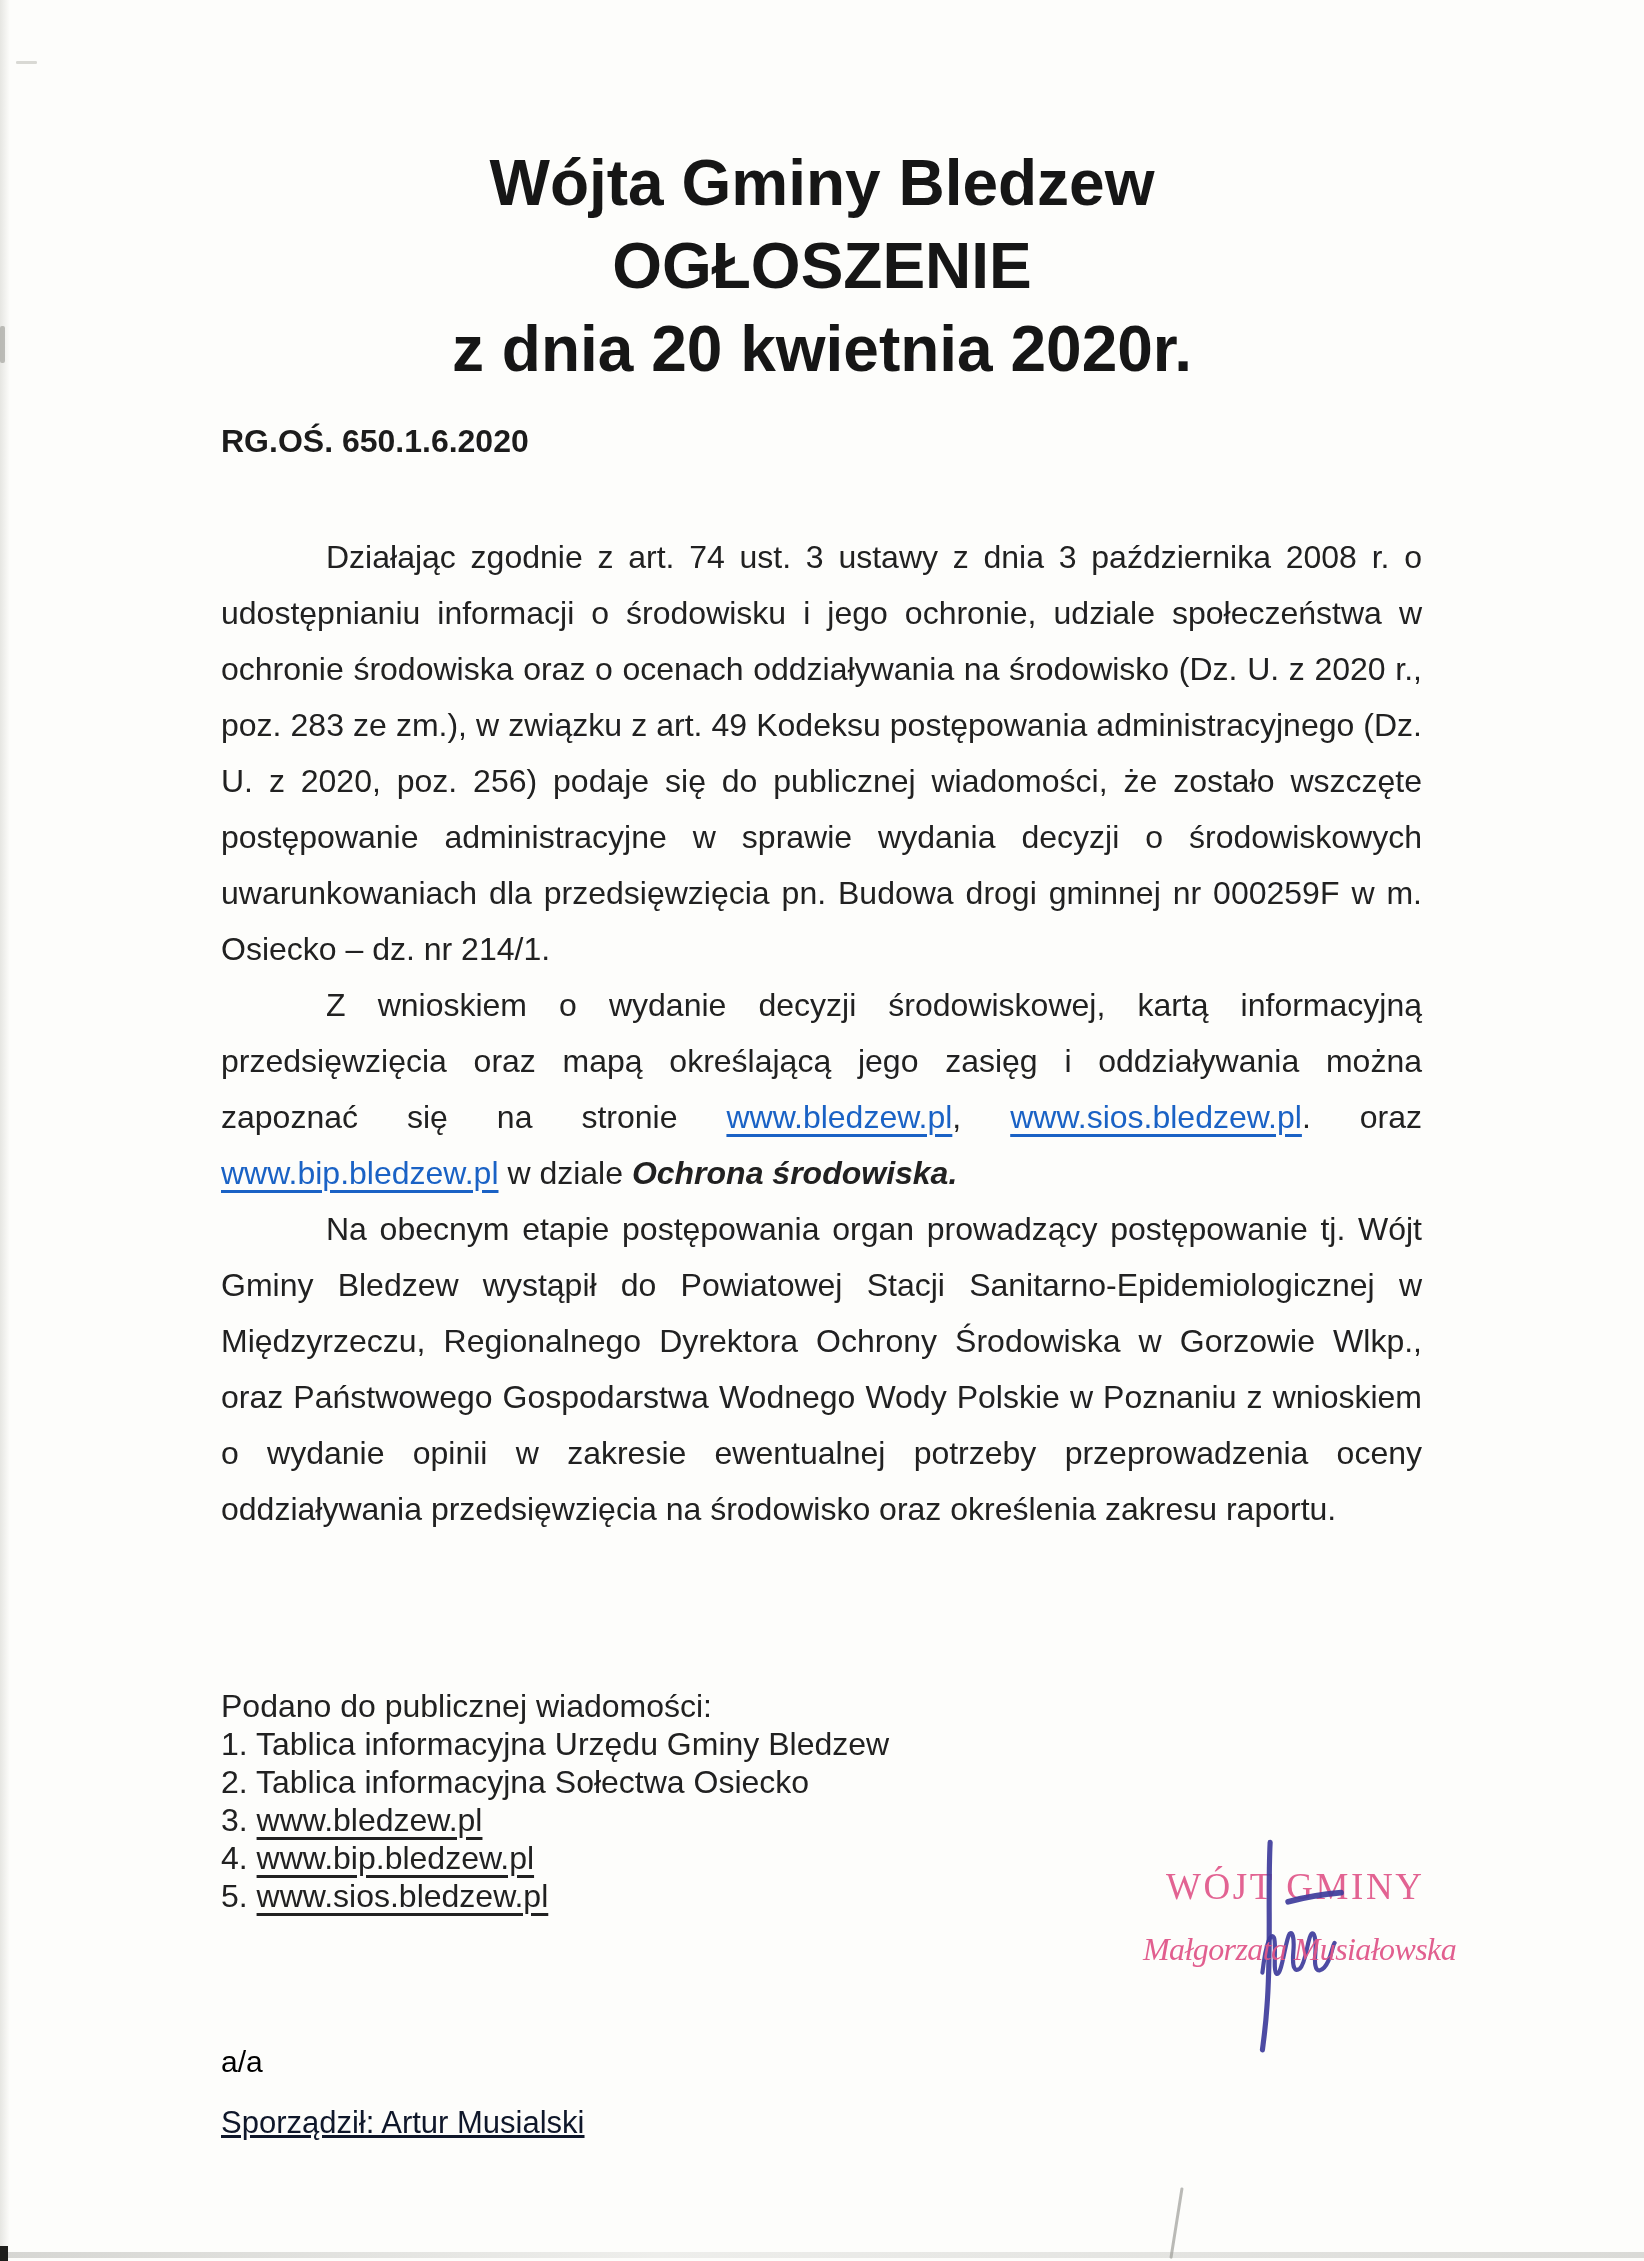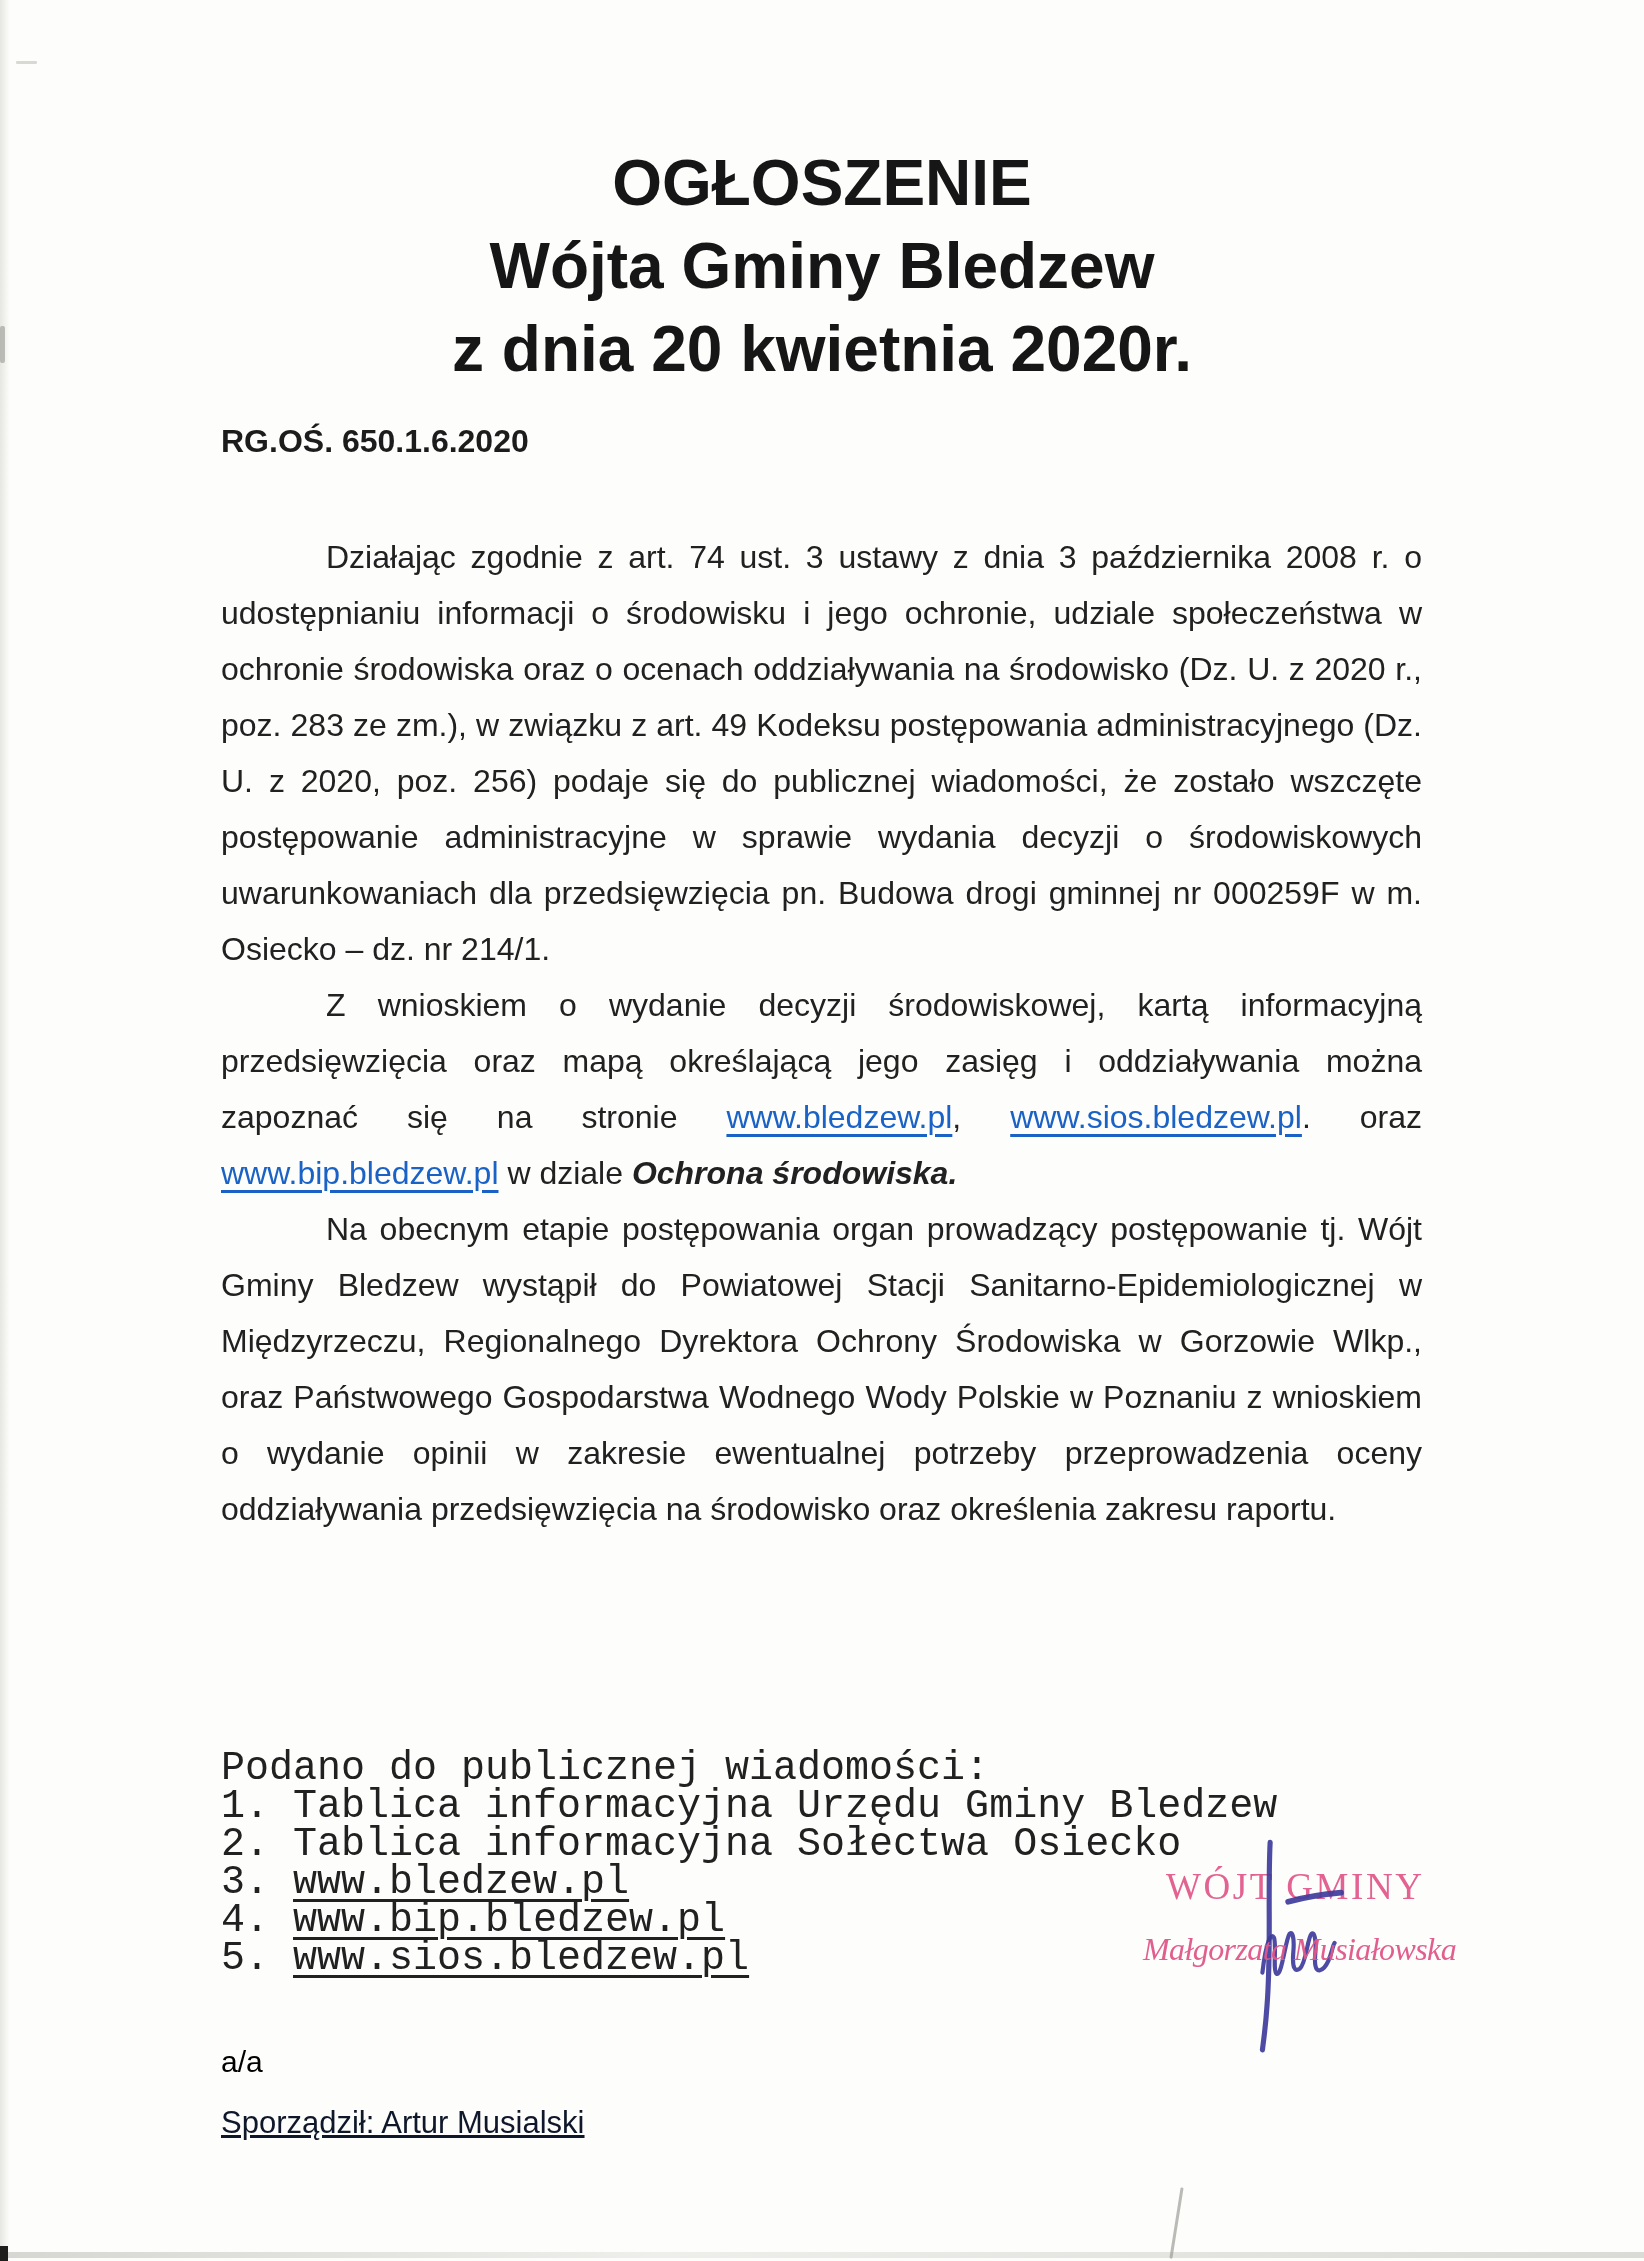--- a/index.html
+++ b/index.html
@@ -53,24 +53,23 @@
   }
   .seg-ulink{
     color:inherit;
     text-decoration:underline;
     text-decoration-thickness:2.6px;
     text-underline-offset:5.8px;
   }
   .seg-italic{font-style:italic;font-weight:bold;}
   
   .dist{
-    position:absolute;left:221px;top:1750px;width:1201px;
-    font-size:40px;line-height:38px;
+    position:absolute;left:221px;top:1687px;width:1201px;
+    font-size:32px;line-height:38px;
     text-align:left;
-    font-family:Liberation Mono, monospace;
   }
   .dist div{margin:0;}
   
   .stamp-office{
     position:absolute;left:1166px;top:1865px;
     font-family:"Liberation Serif",serif;
     font-size:37px;
     letter-spacing:2.6px;
     color:var(--stamp-pink);
     opacity:.92;
@@ -136,22 +135,22 @@
 </head>
 <body>
 
 <div class="page">
 
   <div class="edge-left"></div>
   <div class="edge-blot"></div>
   <div class="top-speck"></div>
 
   <div class="title">
+    <div>Wójta Gminy Bledzew</div>
     <div>OGŁOSZENIE</div>
-    <div>Wójta Gminy Bledzew</div>
     <div>z dnia 20 kwietnia 2020r.</div>
   </div>
 
   <div class="ref">RG.OŚ. 650.1.6.2020</div>
 
   <div class="body-text">
     <p class="para"><span>Działając zgodnie z art. 74 ust. 3 ustawy z dnia 3 października 2008 r. o udostępnianiu informacji o środowisku i jego ochronie, udziale społeczeństwa w ochronie środowiska oraz o ocenach oddziaływania na środowisko (Dz. U. z 2020 r., poz. 283 ze zm.), w związku z art. 49 Kodeksu postępowania administracyjnego (Dz. U. z 2020, poz. 256) podaje się do publicznej wiadomości, że zostało wszczęte postępowanie administracyjne w sprawie wydania decyzji o środowiskowych uwarunkowaniach dla przedsięwzięcia pn. Budowa drogi gminnej nr 000259F w m. Osiecko – dz. nr 214/1.</span></p>
     <p class="para"><span>Z wnioskiem o wydanie decyzji środowiskowej, kartą informacyjną przedsięwzięcia oraz mapą określającą jego zasięg i oddziaływania można zapoznać się na stronie </span><span class="seg-link">www.bledzew.pl</span><span>, </span><span class="seg-link">www.sios.bledzew.pl</span><span>. oraz </span><span class="seg-link">www.bip.bledzew.pl</span><span> w dziale </span><span class="seg-italic">Ochrona środowiska.</span></p>
     <p class="para"><span>Na obecnym etapie postępowania organ prowadzący postępowanie tj. Wójt Gminy Bledzew wystąpił do Powiatowej Stacji Sanitarno-Epidemiologicznej w Międzyrzeczu, Regionalnego Dyrektora Ochrony Środowiska w Gorzowie Wlkp., oraz Państwowego Gospodarstwa Wodnego Wody Polskie w Poznaniu z wnioskiem o wydanie opinii w zakresie ewentualnej potrzeby przeprowadzenia oceny oddziaływania przedsięwzięcia na środowisko oraz określenia zakresu raportu.</span></p>
   </div>

